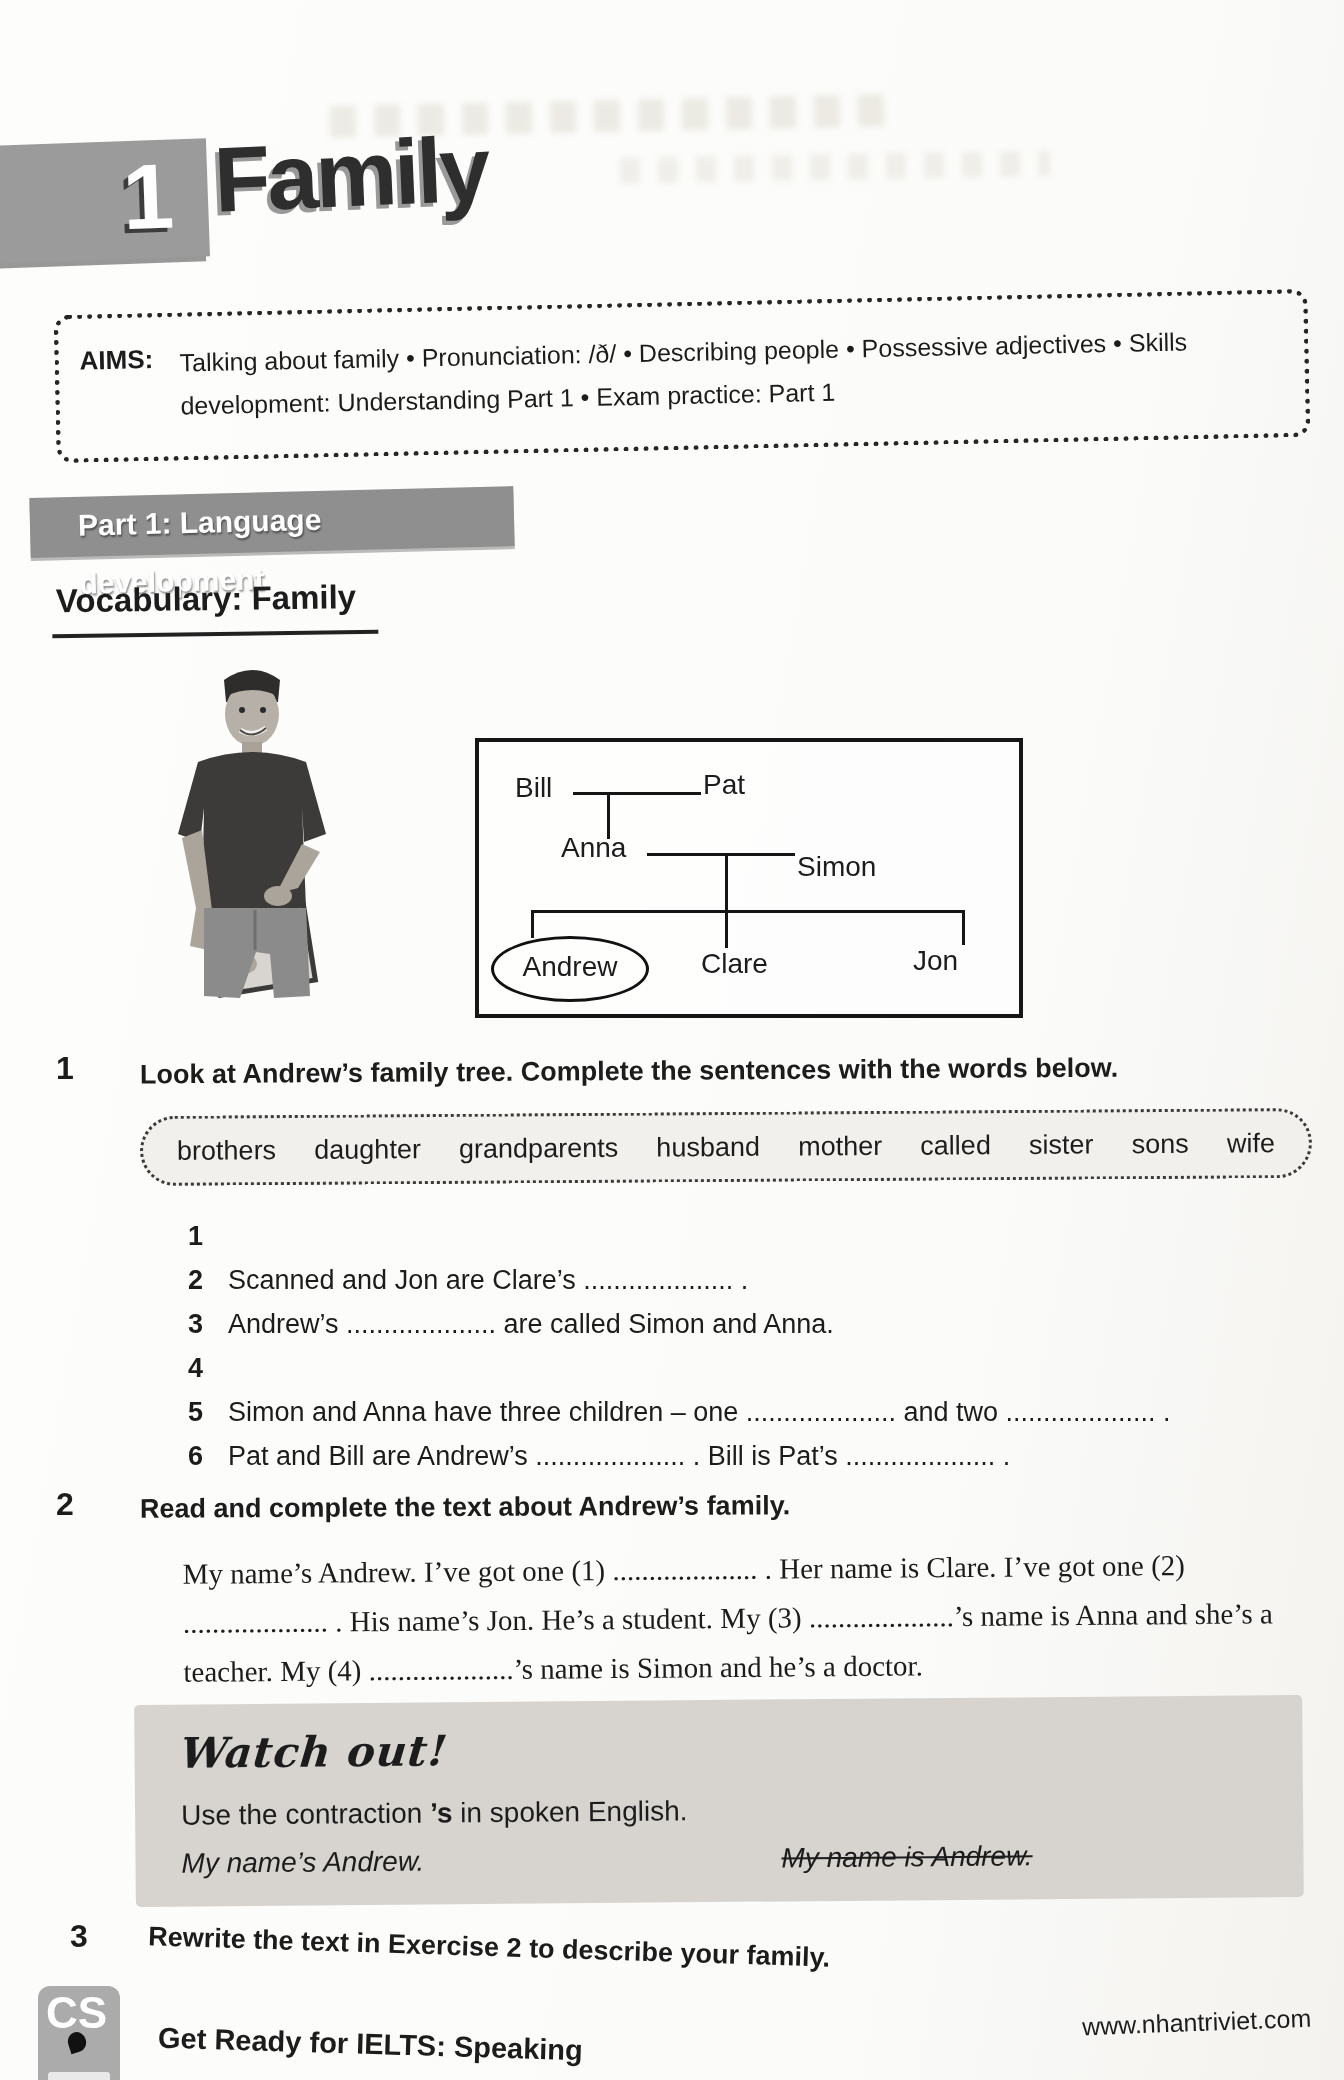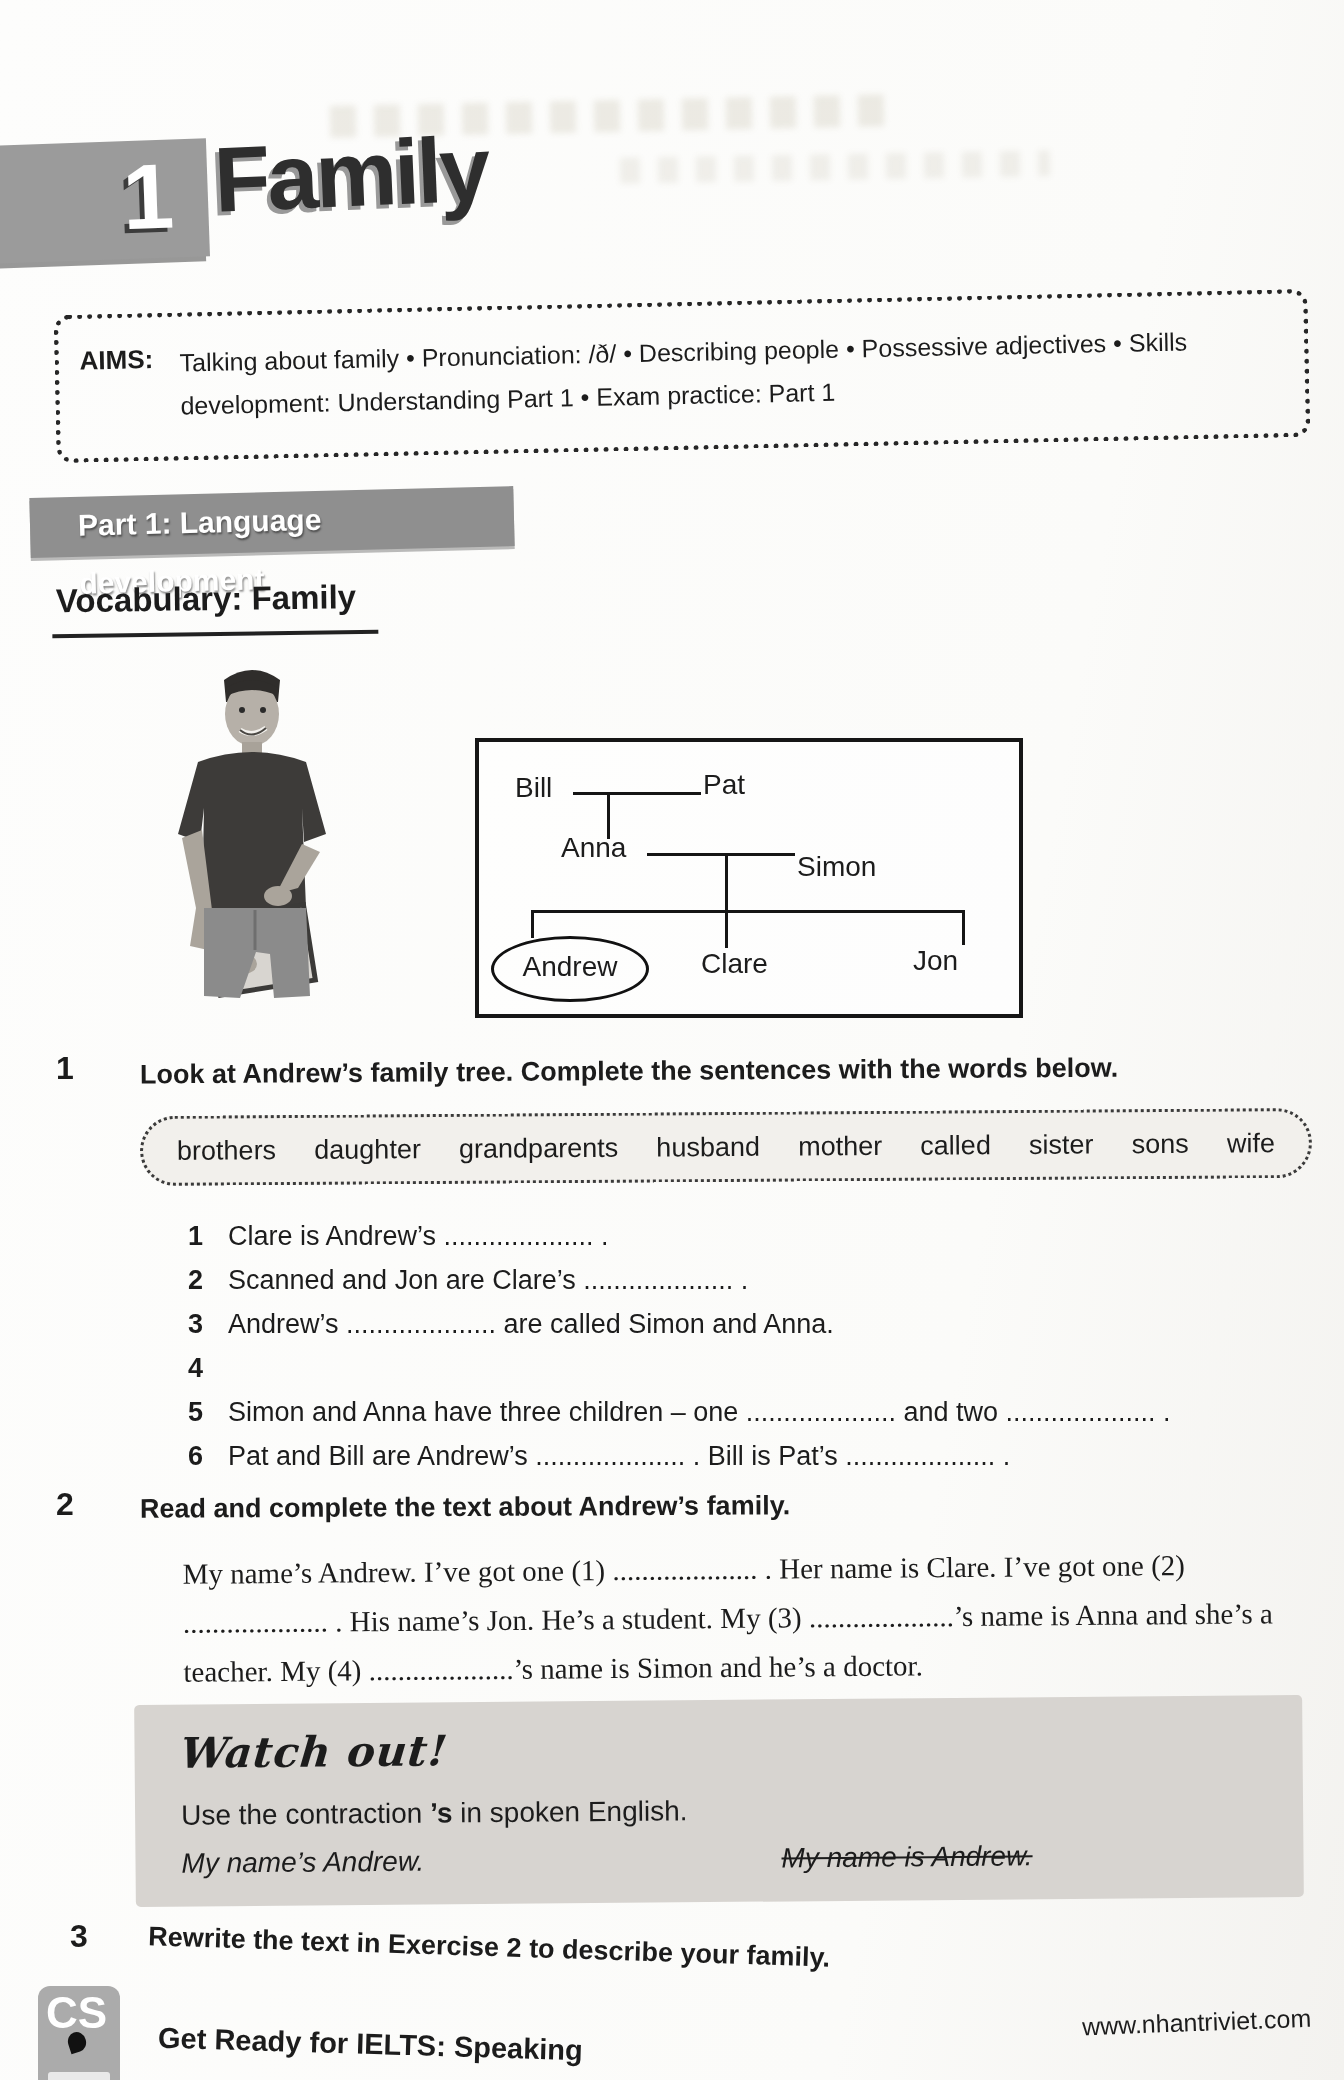--- a/index.html
+++ b/index.html
@@ -244,21 +244,20 @@
     <span>mother</span>
     <span>called</span>
     <span>sister</span>
     <span>sons</span>
     <span>wife</span>
   </div>
 
   <div class="sentences">
     <div class="sentence">
       <span class="s-num">1</span>
-      <span class="s-text">Clare is Andrew’s .................... .</span>
     </div>
     <div class="sentence">
       <span class="s-num">2</span>
       <span class="s-text">Scanned and Jon are Clare’s .................... .</span>
     </div>
     <div class="sentence">
       <span class="s-num">3</span>
       <span class="s-text">Andrew’s .................... are called Simon and Anna.</span>
     </div>
     <div class="sentence">

